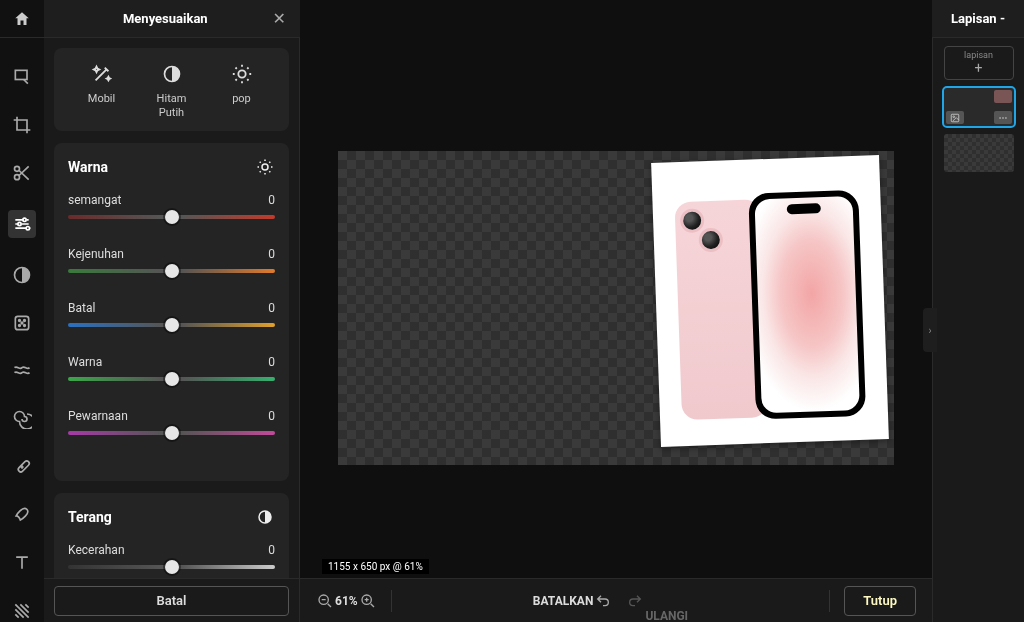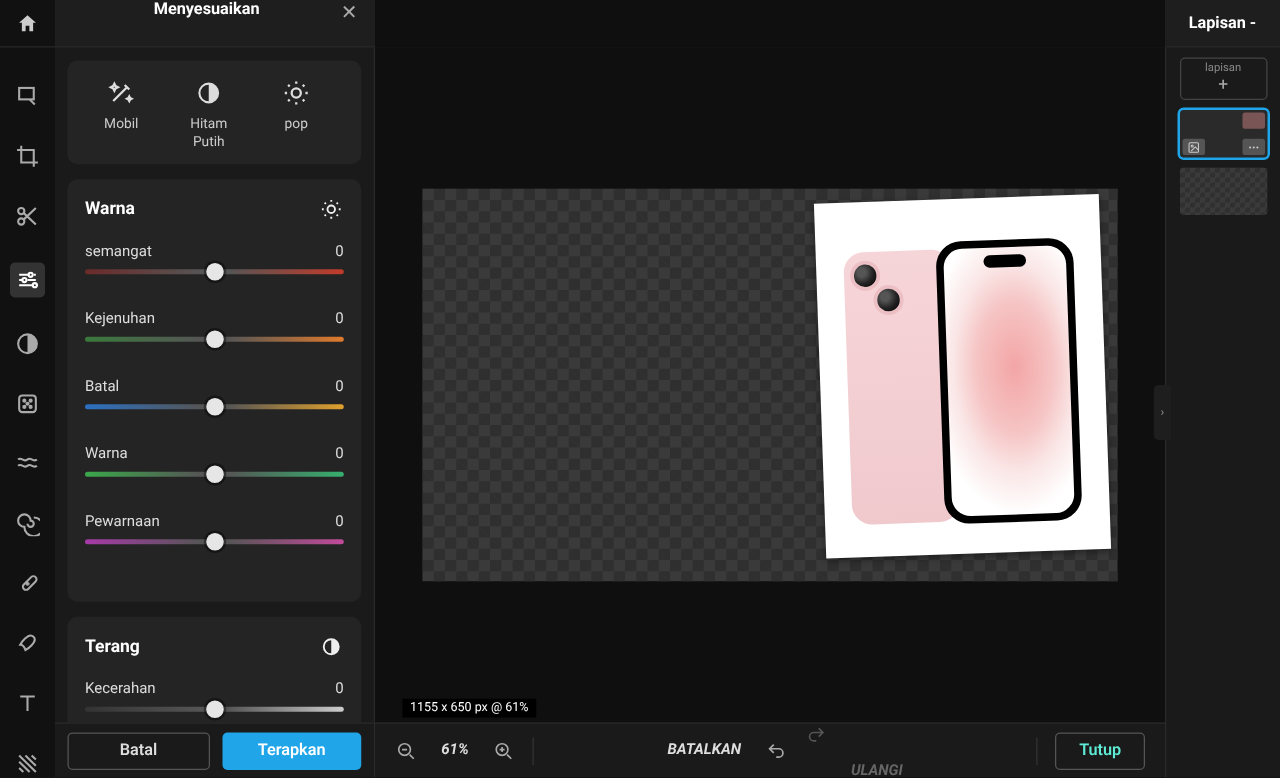--- a/index.html
+++ b/index.html
@@ -1,37 +1,37 @@
 <!DOCTYPE html>
 <html><head>
 <meta charset="utf-8">
 <style>
 * { margin: 0; padding: 0; box-sizing: border-box; font-family: -apple-system, BlinkMacSystemFont, "Segoe UI", Roboto, sans-serif; }
 body { width: 1024px; height: 622px; background: #1a1a1a; color: #fff; overflow: hidden; display: flex; flex-direction: column; }
 .top-row { height: 38px; display: flex; }
 .home-cell { width: 44px; height: 38px; display: flex; align-items: center; justify-content: center; background: #111; border-bottom: 1px solid #2a2a2a; }
-.panel-title-bar { width: 256px; height: 38px; background: #1e1e1e; display: flex; padding: 0 14px; justify-content: space-between; border-bottom: 1px solid #2a2a2a; }
+.panel-title-bar { width: 256px; height: 38px; background: #1e1e1e; display: flex; align-items: center; padding: 0 14px; justify-content: space-between; border-bottom: 1px solid #2a2a2a; }
 .panel-title-bar .title { font-weight: 700; font-size: 13px; margin: 0 auto; }
 .panel-title-bar .close { color: #aaa; font-size: 16px; cursor: pointer; }
 .top-spacer { flex: 1; background: #0f0f0f; }
 .layers-header-cell { width: 92px; height: 38px; background: #1e1e1e; display: flex; align-items: center; justify-content: center; font-size: 13px; font-weight: 700; border-bottom: 1px solid #2a2a2a; }
 
 .main-row { flex: 1; display: flex; overflow: hidden; }
 
 .tool-strip { width: 44px; background: #111; display: flex; flex-direction: column; padding-top: 28px; gap: 26px; align-items: center; }
 .tool-btn { width: 22px; height: 22px; display: flex; align-items: center; justify-content: center; color: #aaa; cursor: pointer; }
 .tool-btn svg { width: 20px; height: 20px; }
 .tool-btn.active { background: #333; border-radius: 4px; color: #fff; padding: 4px; width: 28px; height: 28px; }
 
 .side-panel { width: 256px; background: #1a1a1a; display: flex; flex-direction: column; border-right: 1px solid #2a2a2a; }
 .panel-scroll { flex: 1; overflow-y: auto; padding: 10px; }
 .panel-scroll::-webkit-scrollbar { width: 6px; }
 .panel-scroll::-webkit-scrollbar-thumb { background: #444; border-radius: 3px; }
 
-.presets-card { background: #242424; border-radius: 8px; padding: 14px 8px 10px; display: flex; justify-content: flex-start; margin-bottom: 12px; }
+.presets-card { background: #242424; border-radius: 8px; padding: 14px 8px 10px; display: flex; justify-content: center; margin-bottom: 12px; }
 .preset { display: flex; flex-direction: column; align-items: center; gap: 6px; color: #ccc; cursor: pointer; width: 70px; }
 .preset .pico { width: 24px; height: 24px; display: flex; align-items: center; justify-content: center; color: #ddd; }
 .preset .plabel { font-size: 11px; text-align: center; line-height: 1.3; }
 
 .group-card { background: #242424; border-radius: 8px; padding: 14px 14px 18px; margin-bottom: 12px; }
 .group-head { display: flex; align-items: center; justify-content: space-between; margin-bottom: 16px; }
 .group-head .gtitle { font-weight: 700; font-size: 14px; }
 .group-head .gicon { color: #eee; width: 20px; height: 20px; display:flex; align-items:center; justify-content:center; }
 
 .slider-row { margin-bottom: 28px; }
@@ -64,28 +64,28 @@
 .phone-back { position: absolute; left: 22px; top: 40px; width: 86px; height: 218px; border-radius: 16px; background: linear-gradient(180deg, #f6d5d8, #f0c9cd); }
 .phone-back .cam { position: absolute; width: 18px; height: 18px; border-radius: 50%; background: radial-gradient(circle at 35% 35%, #555 20%, #222 55%, #000 100%); box-shadow: 0 0 0 3px #ecbfc4; }
 .phone-back .cam.c1 { top: 10px; left: 8px; }
 .phone-back .cam.c2 { top: 30px; left: 26px; }
 .phone-front { position: absolute; right: 22px; top: 34px; width: 110px; height: 226px; border-radius: 20px; background: #000; padding: 6px; }
 .phone-front .screen { width: 100%; height: 100%; border-radius: 15px; background: radial-gradient(ellipse 70% 55% at 55% 45%, #f3a5a5 0%, #f6c5c5 45%, #fae5e5 70%, #fff 100%); position: relative; }
 .phone-front .notch { position: absolute; top: 6px; left: 50%; transform: translateX(-50%); width: 34px; height: 10px; background: #000; border-radius: 6px; }
 .canvas-dim-badge { position: absolute; left: 22px; bottom: 4px; background: #000; color: #fff; font-size: 10px; padding: 2px 6px; }
 
 .canvas-toolbar { height: 44px; border-top: 1px solid #2a2a2a; display: flex; align-items: center; padding: 0 16px; gap: 14px; background: #1a1a1a; }
-.tb-group { display: flex; align-items: flex-start; gap: 19px; font-style: italic; }
+.tb-group { display: flex; align-items: center; gap: 1px; }
 .tb-icon { color: #aaa; width: 18px; height: 18px; display:flex; align-items:center; justify-content:center; cursor:pointer; }
 .tb-text { font-size: 12px; color: #ddd; font-weight: 700; }
 .tb-text.dim { color: #666; margin-top: 30px; }
 .tb-spacer { flex: 1; }
 .tb-sep { width: 1px; height: 22px; background: #333; }
 .tb-btn { height: 30px; padding: 0 18px; border-radius: 4px; font-size: 13px; font-weight: 600; display: flex; align-items: center; justify-content: center; cursor: pointer; gap: 6px; }
-.tb-btn.outline { border: 1px solid #555; background: transparent; color: #5eead4; }
+.tb-btn.outline { border: 1px solid #555; background: transparent; color: #fef9c3; }
 .tb-btn.primary { background: #1fa5e8; color: #fff; border: none; }
 
 .layers-panel { width: 92px; background: #1a1a1a; border-left: 1px solid #2a2a2a; display: flex; flex-direction: column; align-items: center; padding-top: 8px; gap: 8px; position:relative;}
 .layer-add { width: 70px; height: 34px; border: 1px solid #444; border-radius: 4px; display: flex; flex-direction:column; align-items: center; justify-content: center; color: #aaa; font-size: 9px; cursor:pointer; line-height:1.1;}
 .layer-thumb { width: 70px; height: 38px; border-radius: 3px; background: #2a2a2a; position: relative; cursor:pointer; }
 .layer-thumb.active { outline: 2px solid #1fa5e8; }
 .layer-thumb .badge { position: absolute; width: 18px; height: 13px; background: #555; border-radius: 2px; display:flex; align-items:center; justify-content:center;}
 .layer-thumb .b-bl { bottom: 2px; left: 2px; }
 .layer-thumb .b-tr { top: 2px; right: 2px; background:#7a5555;}
 .layer-thumb .b-br { bottom: 2px; right: 2px;}
@@ -304,21 +304,20 @@
                 <div class="slider-thumb" style="left: 50%;"></div>
               </div>
             </div>
           </div>
       </div>
 
     </div>
 
     <div class="panel-footer">
       <div class="btn btn-outline">Batal</div>
-      <div class="btn btn-primary">Terapkan</div>
     </div>
   </div>
 
   <div class="canvas-wrap">
     <div class="canvas-stage">
       <div class="checker">
         <div class="image-layer">
           <div class="phone-back">
             <div class="cam c1"></div>
               <div class="cam c2"></div>

